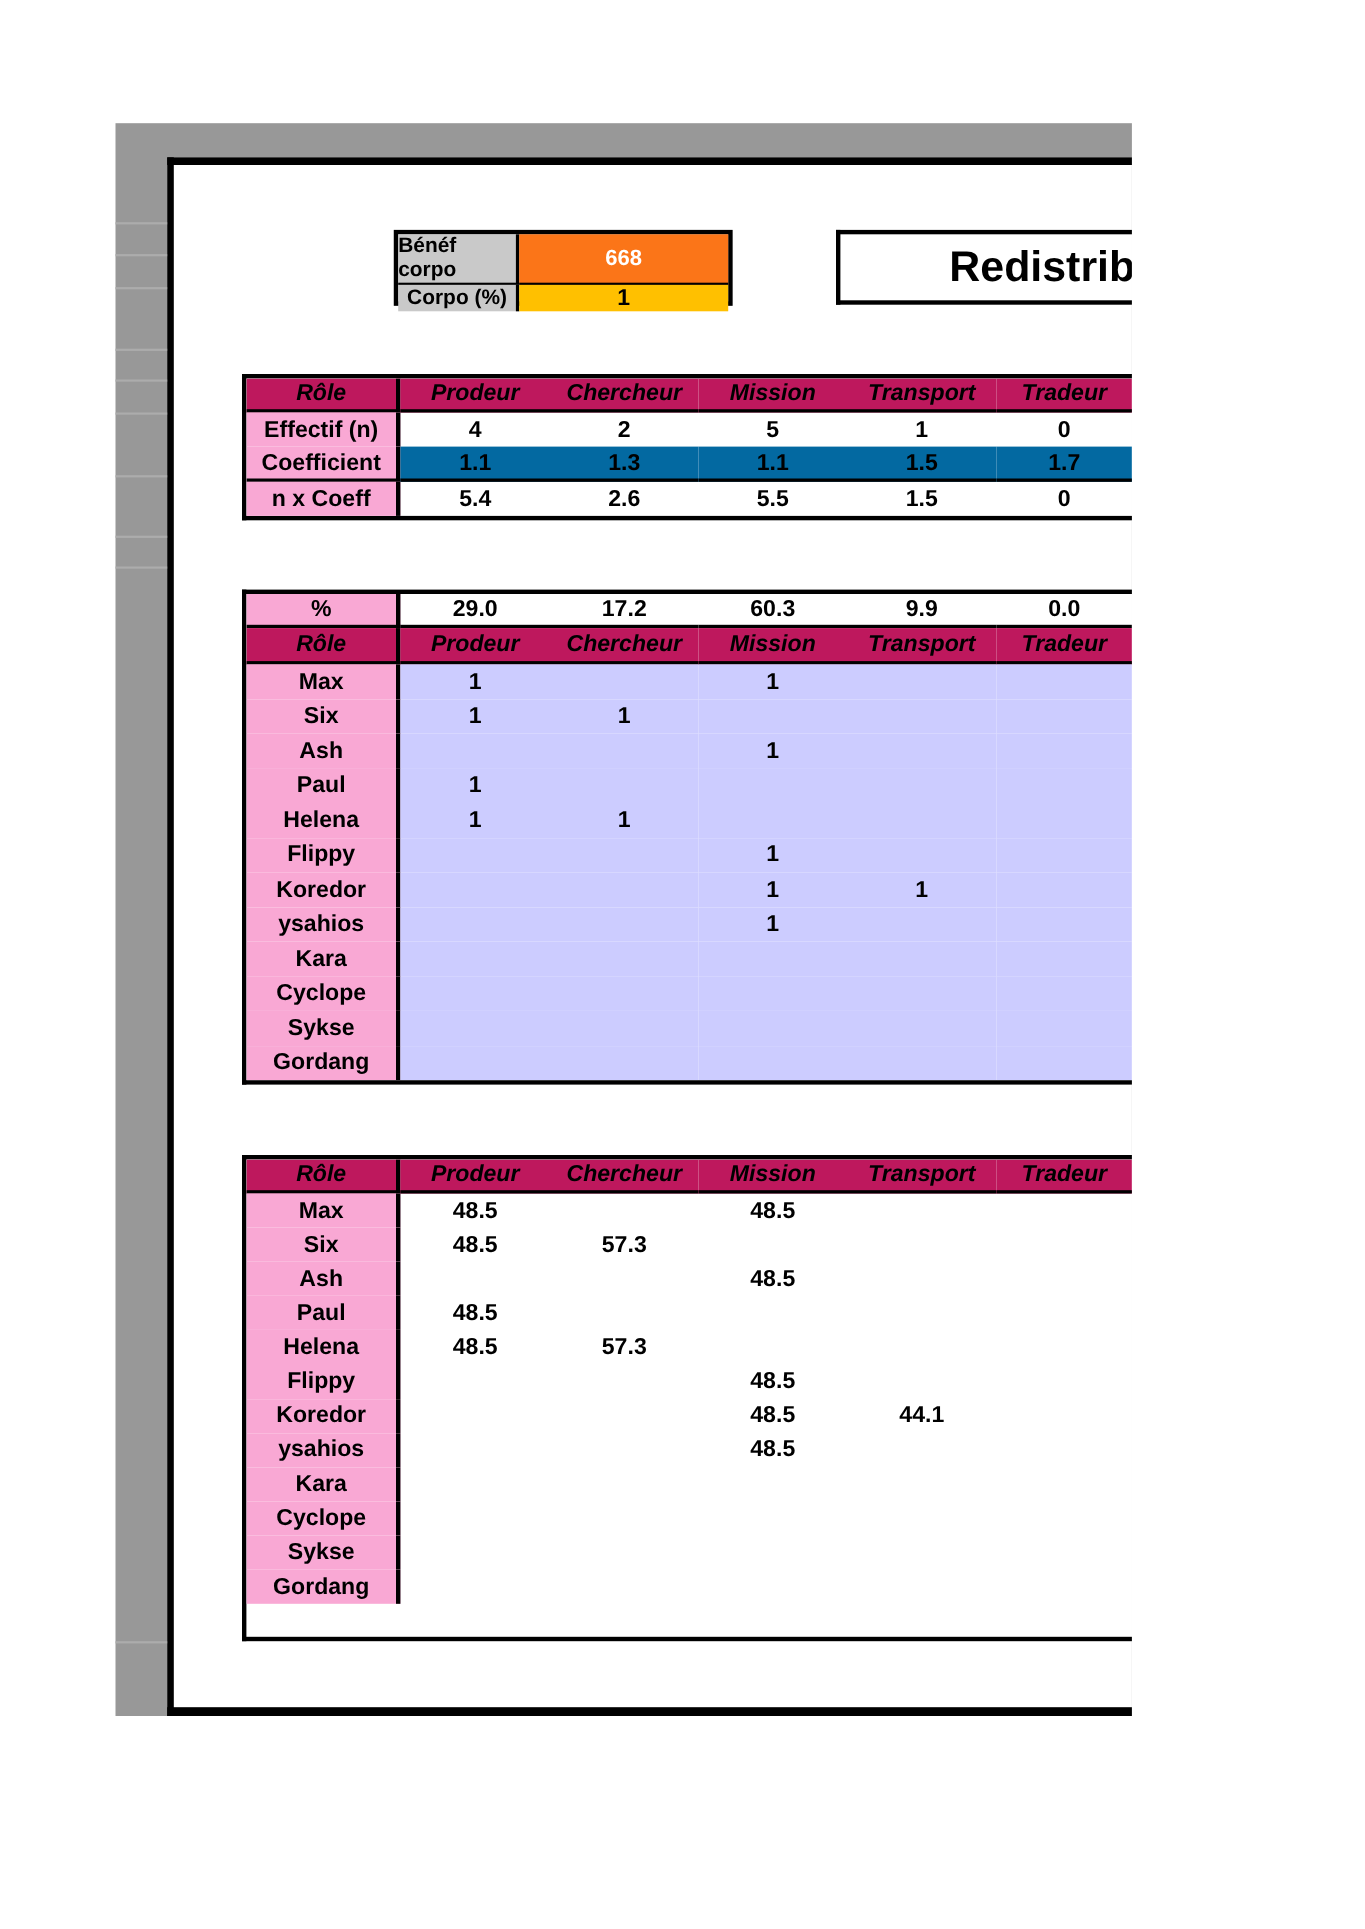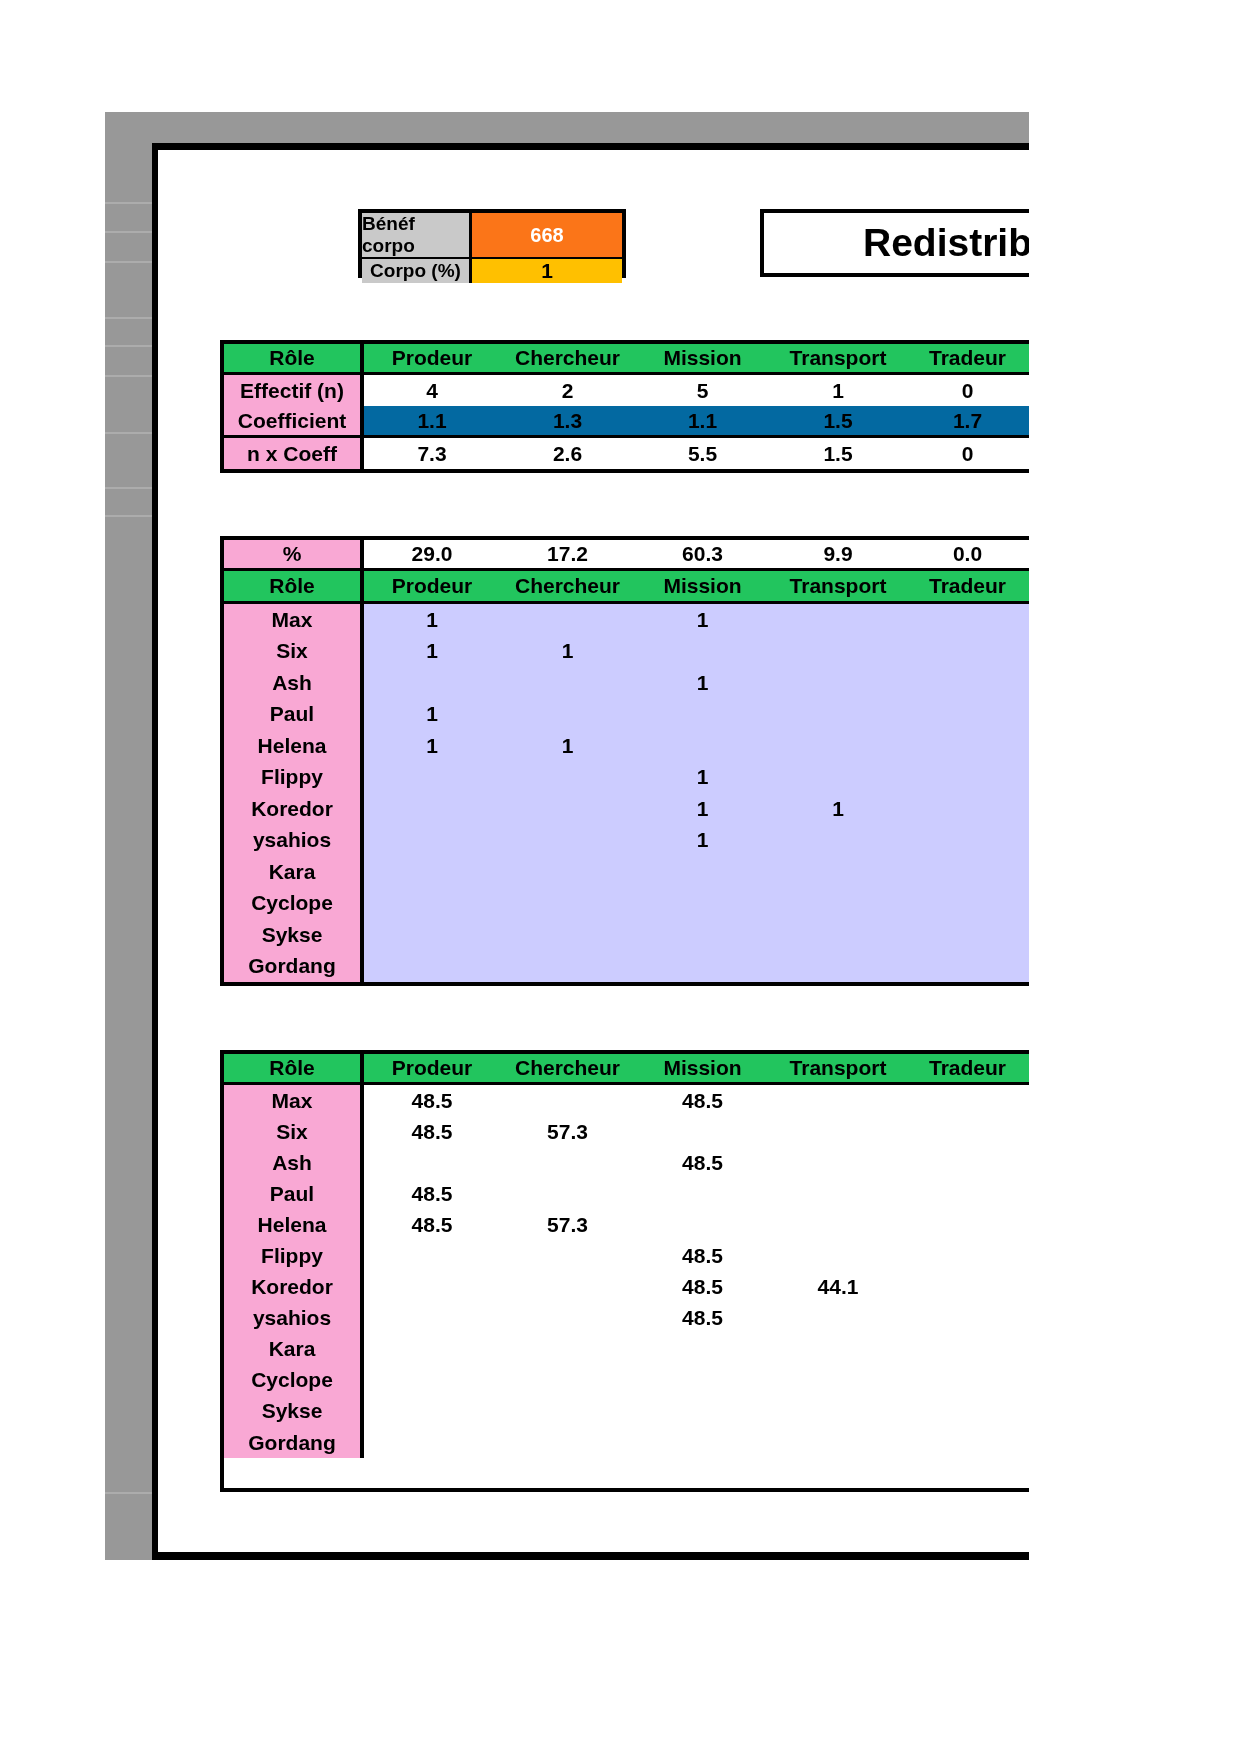--- a/index.html
+++ b/index.html
@@ -13,21 +13,21 @@
   .canvas{position:absolute;left:105px;top:112px;width:924px;height:1448px;background:#989898;}
   .rline{position:absolute;left:105px;width:47px;height:2px;background:#acacac;}
   
   .page{
     position:absolute;left:152px;top:143px;width:877px;height:1417px;
     box-sizing:border-box;background:#ffffff;
     border:6px solid #000;border-top-width:7px;border-bottom-width:8px;border-right:none;
   }
   
   .benef{
-    position:absolute;left:358px;top:209px;width:268px;height:69px;
+    position:absolute;left:358px;top:209px;width:308px;height:69px;
     box-sizing:border-box;border:4px solid #000;
     display:grid;grid-template-columns:110px minmax(0,1fr);grid-template-rows:1fr 1fr;
     background:#c9c9c9;
   }
   .benef .bcell{display:flex;align-items:center;justify-content:center;font-size:19px;}
   .benef .blab{background:#c9c9c9;border-right:3px solid #000;}
   .benef .r1{border-bottom:2px solid #000;}
   .benef .orange{background:#fb7518;color:#ffffff;font-size:20px;}
   .benef .gold{background:#ffc000;font-size:21px;}
   
@@ -41,21 +41,21 @@
   .tbl{
     position:absolute;box-sizing:border-box;background:#ffffff;
     border:4px solid #000;border-right:none;overflow:hidden;
     display:grid;grid-template-columns:140px 136px 135px 135px 136px minmax(0,1fr);
   }
   #tbl-roles {left:220px;top:340px;width:809px;height:133px;grid-template-rows:31px 31px 32px minmax(0,1fr);}
   #tbl-assign{left:220px;top:536px;width:809px;height:450px;grid-template-rows:31px 33px repeat(12,31.5px);}
   #tbl-payout{left:220px;top:1050px;width:809px;height:442px;grid-template-rows:31px repeat(12,31.1px) minmax(0,1fr);}
   .cell{display:flex;align-items:center;justify-content:center;font-size:21px;overflow:hidden;}
   .lab{background:#f9a8d4;border-right:4px solid #000;}
-  .hdr{background:#22c55e;}
+  .hdr{background:#be185d;font-style:italic;}
   .bb{border-bottom:3px solid #000;}
   .bt{border-top:3px solid #000;margin-top:36px;}
   .yl{background:#0369a1;}
   .lav{background:#ccccff;}
 </style>
 </head>
 <body>
 
 <div class="canvas"></div>
 <div class="page"></div>
@@ -96,21 +96,21 @@
     <div class="cell">5</div>
     <div class="cell">1</div>
     <div class="cell">0</div>
     <div class="cell lab bb">Coefficient</div>
     <div class="cell yl bb">1.1</div>
     <div class="cell yl bb">1.3</div>
     <div class="cell yl bb">1.1</div>
     <div class="cell yl bb">1.5</div>
     <div class="cell yl bb">1.7</div>
     <div class="cell lab">n x Coeff</div>
-    <div class="cell">7.3</div>
+    <div class="cell">5.4</div>
     <div class="cell">2.6</div>
     <div class="cell">5.5</div>
     <div class="cell">1.5</div>
     <div class="cell">0</div>
   </div>
 
 <div class="tbl" id="tbl-assign">
     <div class="cell lab bb">%</div>
     <div class="cell bb">29.0</div>
     <div class="cell bb">17.2</div>

